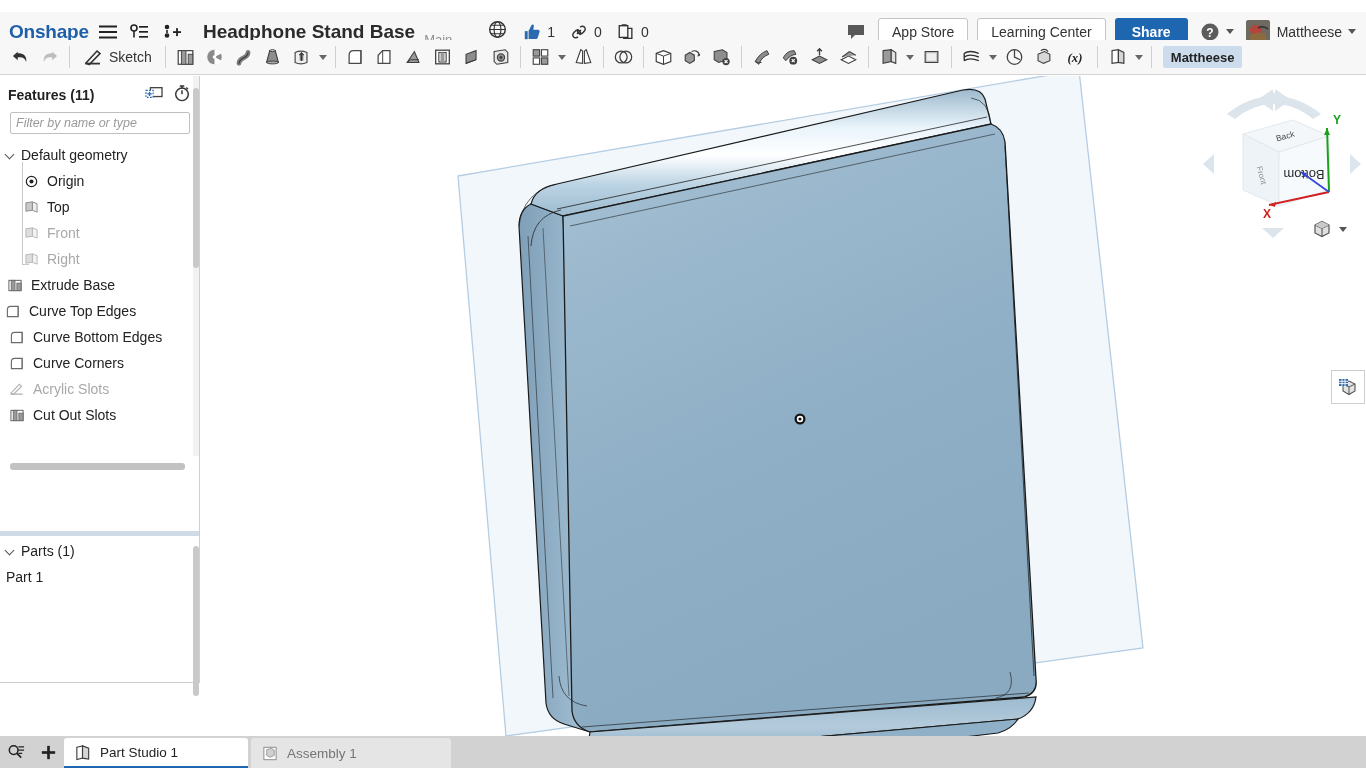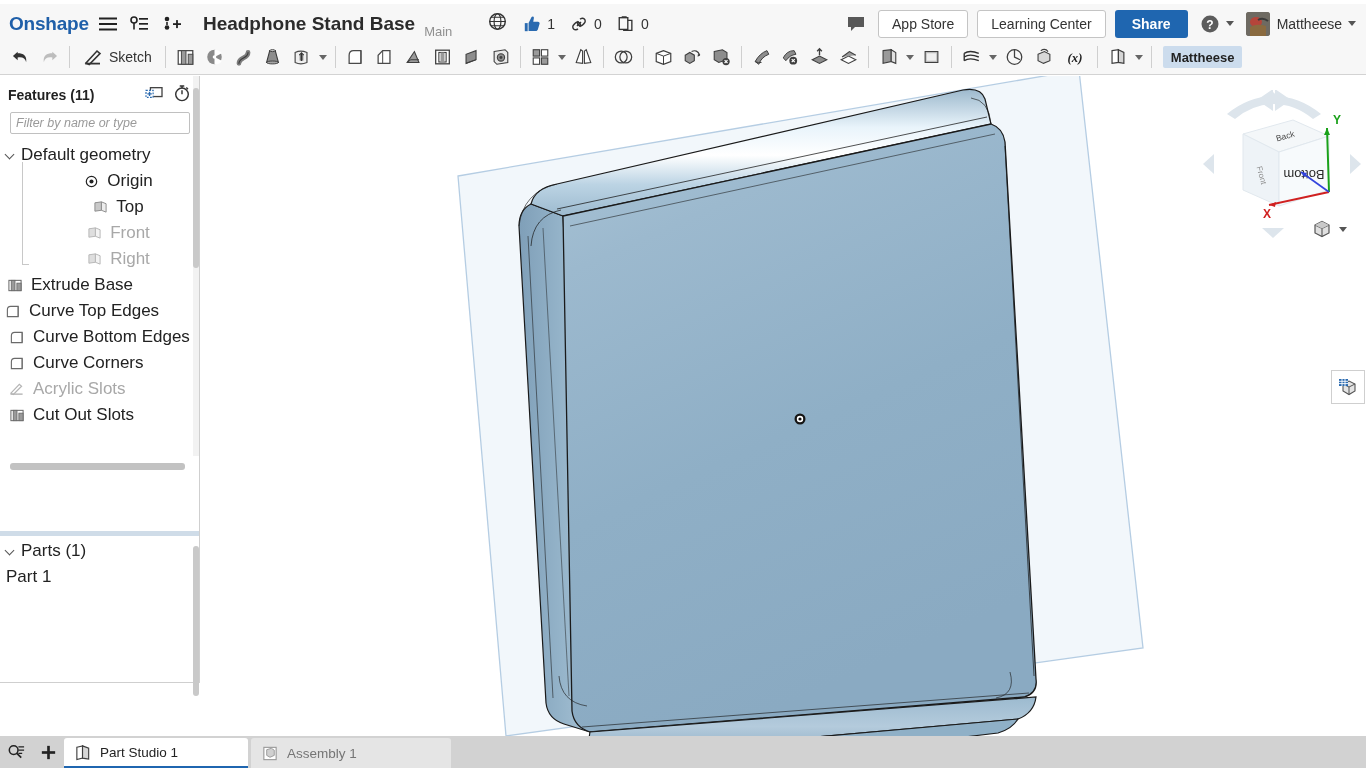--- a/index.html
+++ b/index.html
@@ -7,21 +7,21 @@
     width: 1366px; height: 768px;
     overflow: hidden;
     background: #ffffff;
     font-family: "Liberation Sans", sans-serif;
     -webkit-font-smoothing: antialiased;
   }
   * { box-sizing: border-box; }
 
   
   #topbar {
-    position: absolute; left: 0; top: 4px; width: 1366px; height: 40px;
+    position: absolute; left: 0; top: 12px; width: 1366px; height: 40px;
     background: #f7f7f7;
     border-bottom: 1px solid #d8d8d8;
     display: flex; align-items: center;
   }
   #brand {
     font-size: 19px; font-weight: bold; color: #1f5fa9;
     margin-left: 9px; letter-spacing: -0.2px;
   }
   .tb-icon {
     width: 26px; height: 26px; margin-left: 6px;
@@ -116,28 +116,28 @@
     margin: 2px 9px 0 10px; width: 180px; height: 22px;
     border: 1px solid #c0c0c0; border-radius: 2px; background: #fff;
     font-size: 12.5px; color: #333; padding: 0 5px;
     font-family: "Liberation Sans", sans-serif;
   }
   #filter-input::placeholder { color: #9a9a9a; font-style: italic; }
 
   #tree { margin-top: 8px; position: relative; }
   .trow {
     display: flex; align-items: center; height: 26px; padding-left: 6px;
-    font-size: 17px; color: #222; cursor: pointer; white-space: nowrap;
+    font-size: 14px; color: #222; cursor: pointer; white-space: nowrap;
   }
   .trow.muted { color: #a8a8a8; }
   .trow .ticon {
     width: 18px; height: 18px; margin-right: 7px; display:flex;
     align-items:center; justify-content:center; flex: 0 0 18px;
   }
-  .indent1 { padding-left: 36px; justify-content: center; }
+  .indent1 { padding-left: 22px; }
   .chev {
     width: 10px; height: 10px; margin-right: 5px; position: relative; flex:0 0 10px;
   }
   .chev::after {
     content: ''; position: absolute; left: 0; top: 1px;
     width: 6px; height: 6px; border-right: 1.6px solid #555;
     border-bottom: 1.6px solid #555; transform: rotate(45deg);
   }
   #tree-vline {
     position: absolute; left: 22px; top: 20px; width: 1px; height: 103px;

